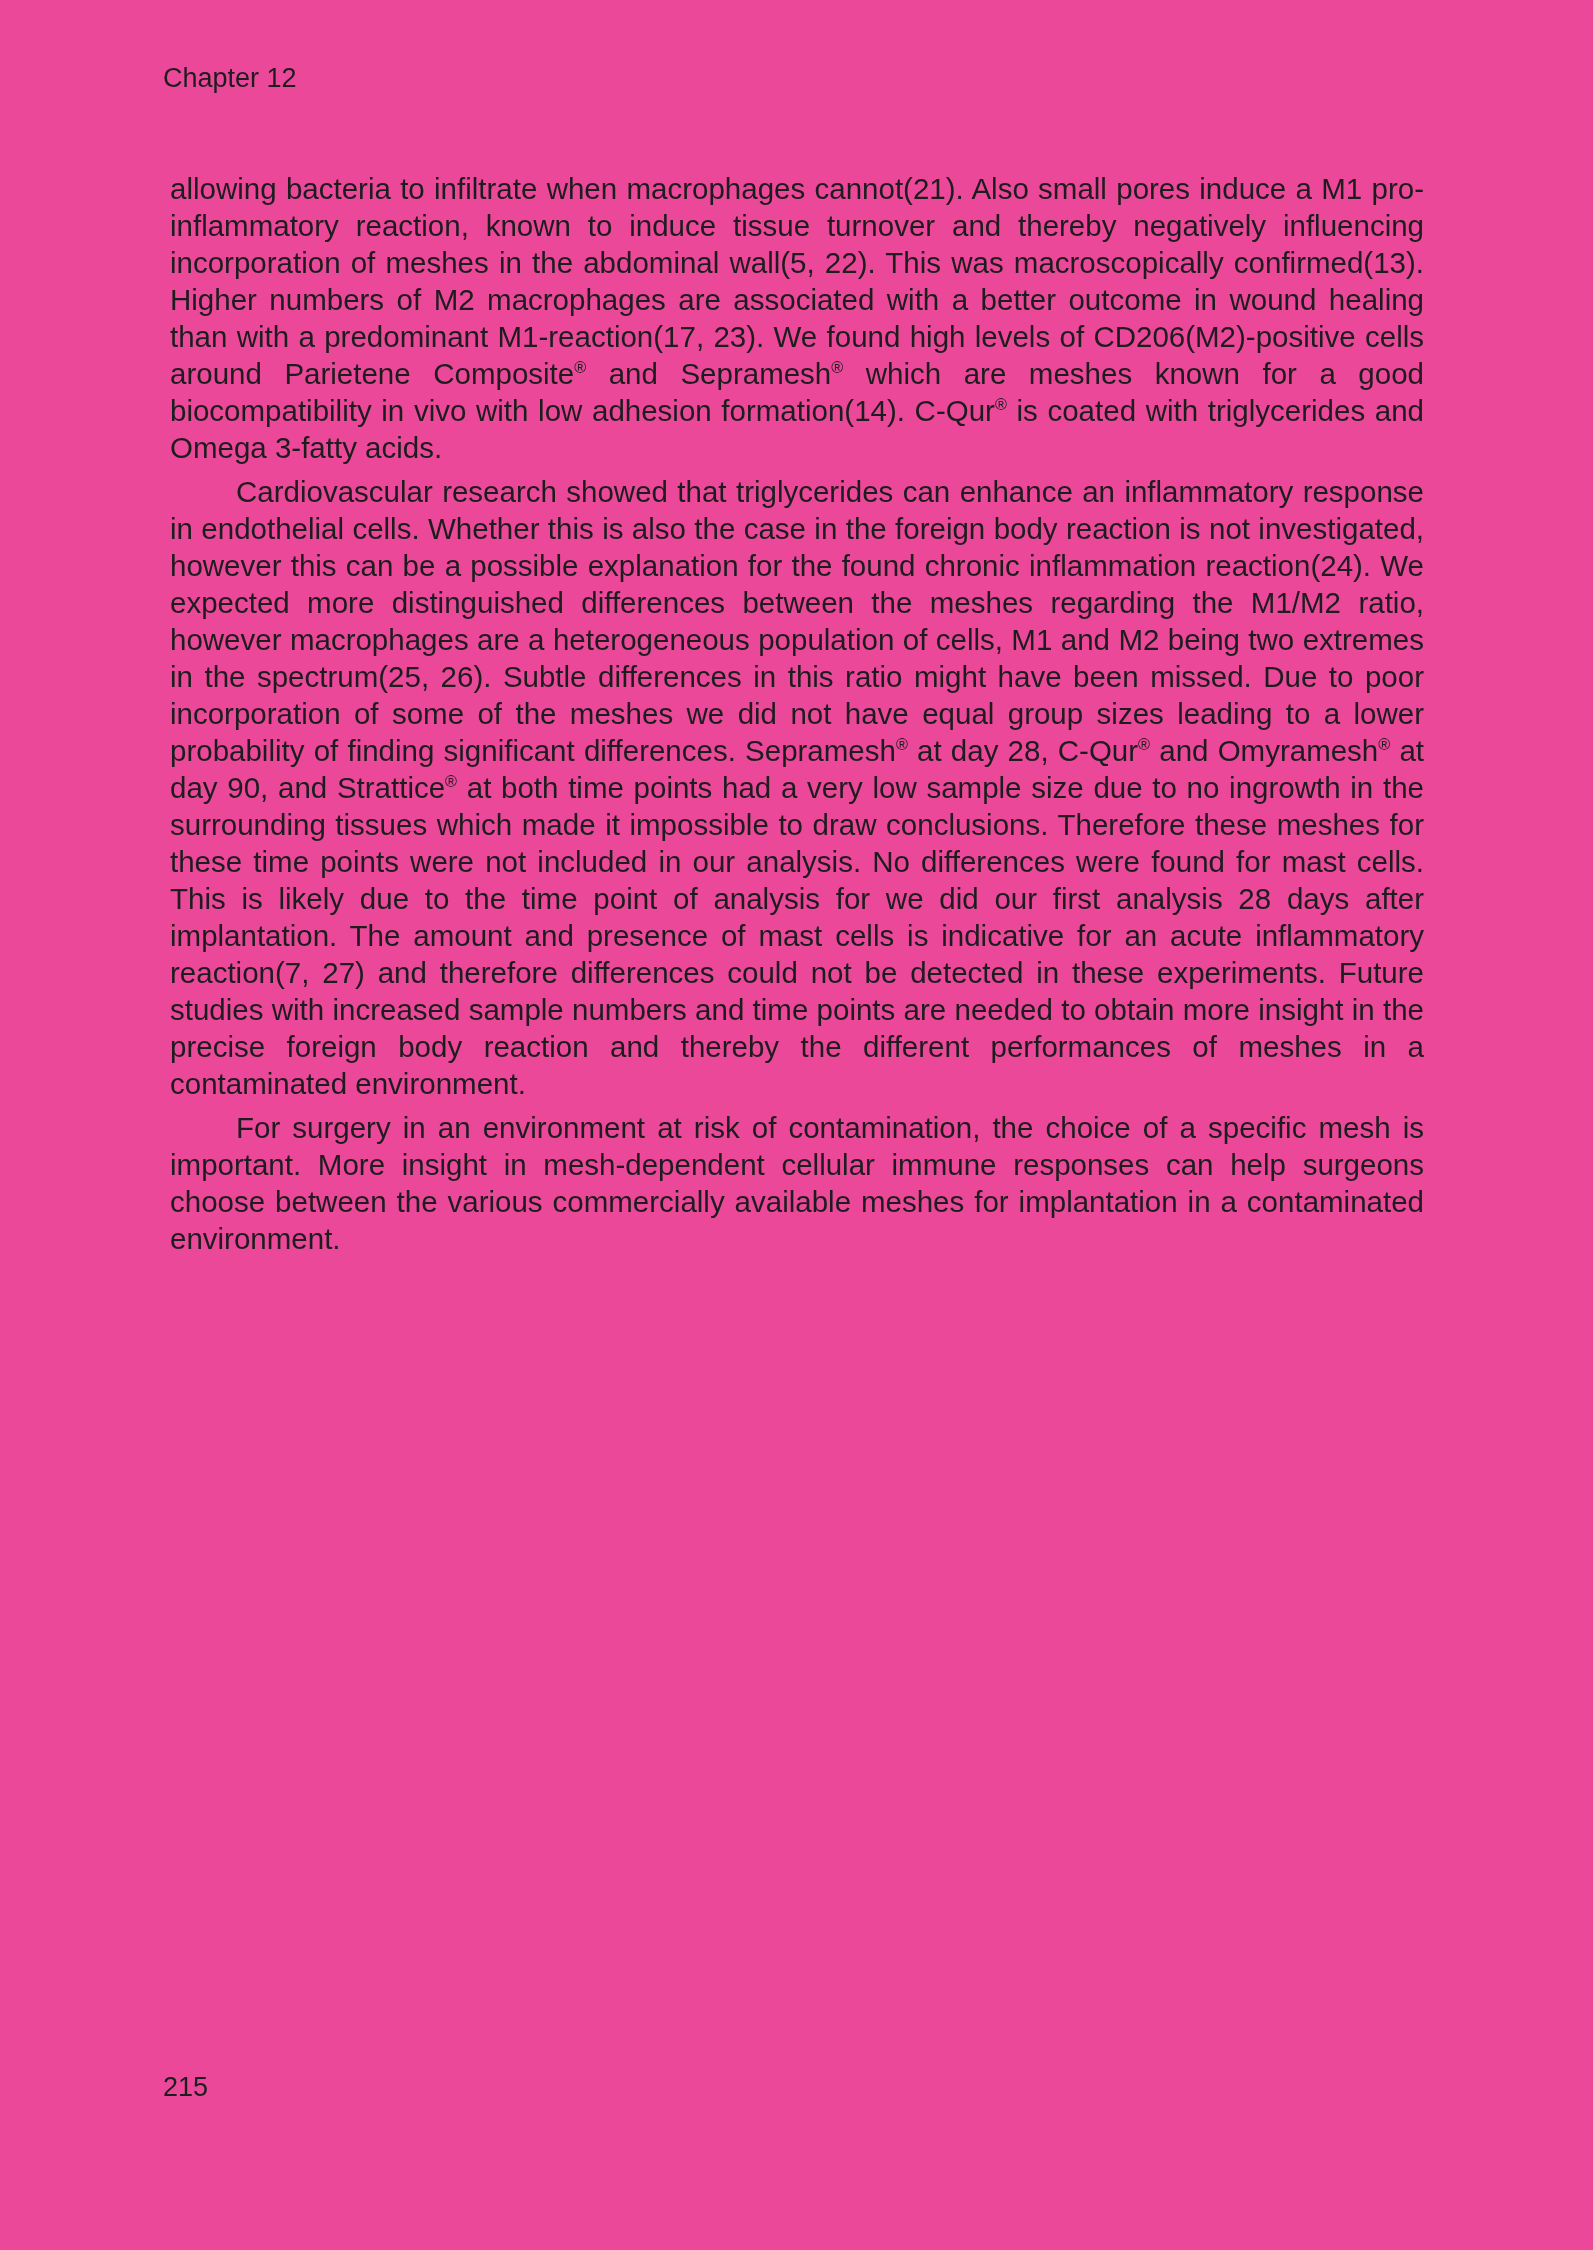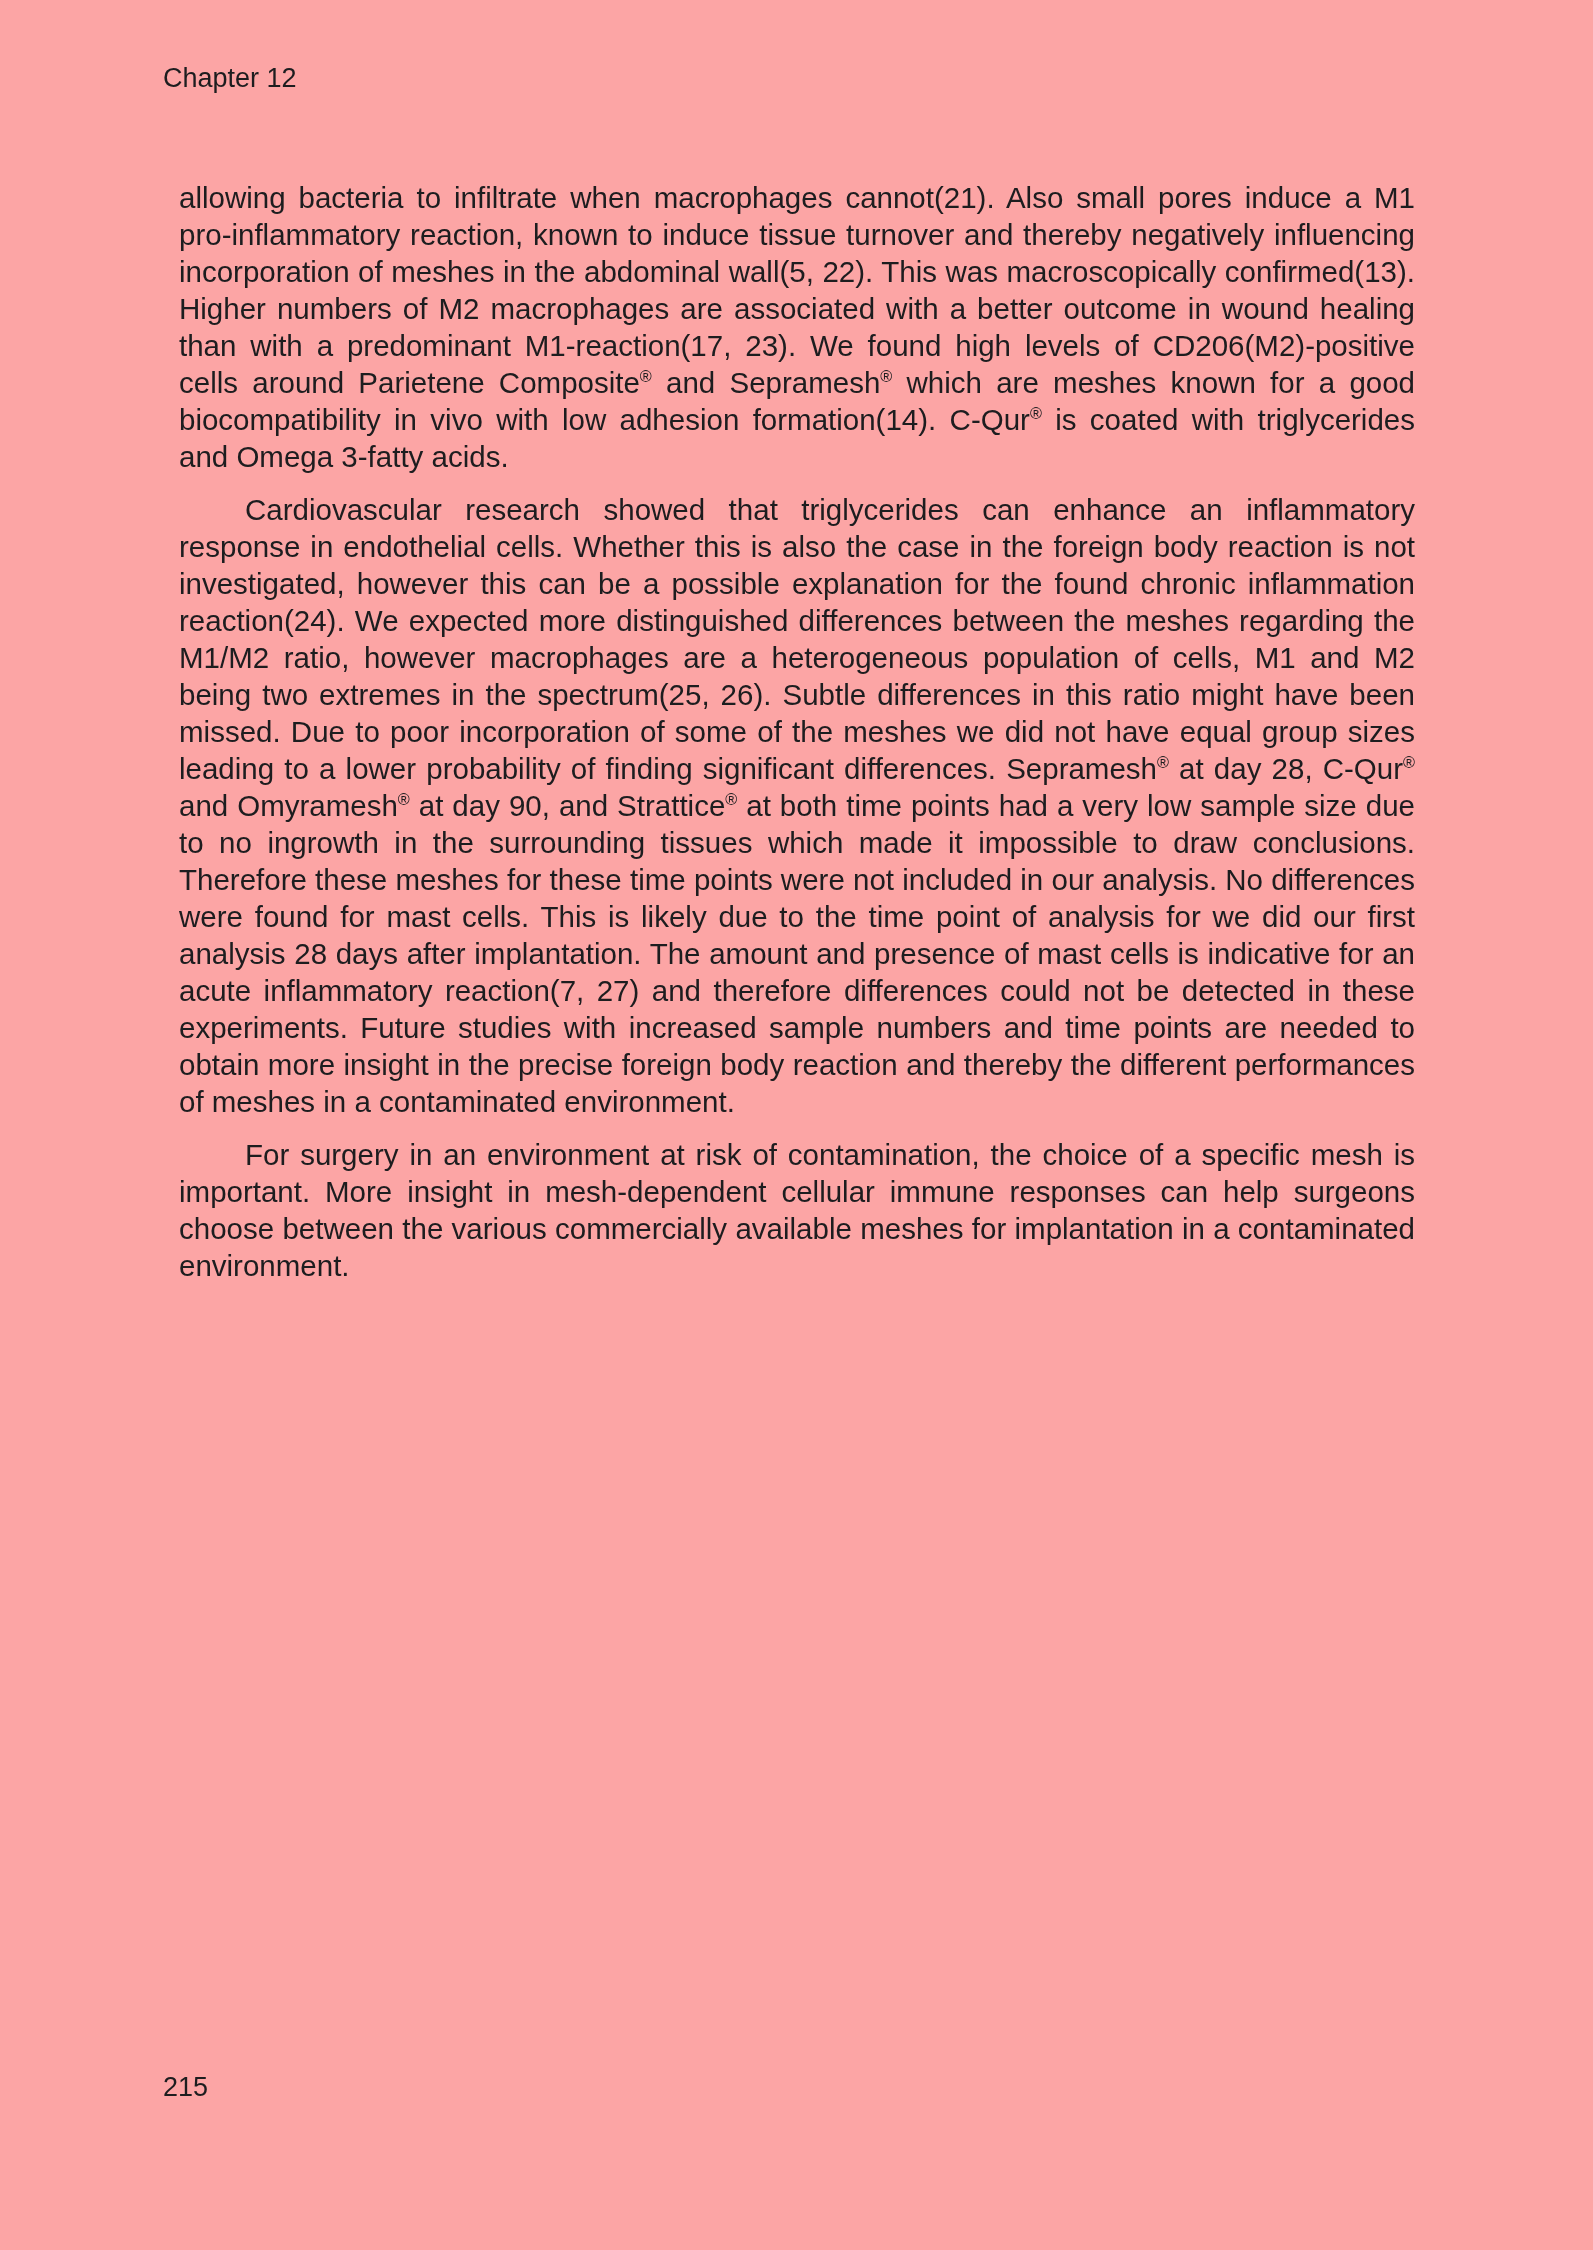--- a/index.html
+++ b/index.html
@@ -4,41 +4,41 @@
 <style>
   html, body {
     margin: 0;
     padding: 0;
     background: #ffffff;
   }
   .page {
     position: relative;
     width: 1593px;
     height: 2250px;
-    background: #fca5a5;
+    background: #ec4899;
     font-family: "Liberation Sans", sans-serif;
     color: #1d1d1f;
     overflow: hidden;
   }
   .chapter-label {
     position: absolute;
     top: 62px;
     left: 163px;
     font-size: 27px;
     line-height: 1.2;
     color: #1d1d1f;
   }
   .content {
     position: absolute;
     top: 163px;
     left: 163px;
     width: 1268px;
   }
   .content p {
-    margin: 16px;
+    margin: 7px;
     font-size: 29.5px;
     line-height: 37px;
     text-align: justify;
     color: #1d1d1f;
   }
   .content p.indent {
     text-indent: 66px;
   }
   .reg {
     font-size: 0.55em;

